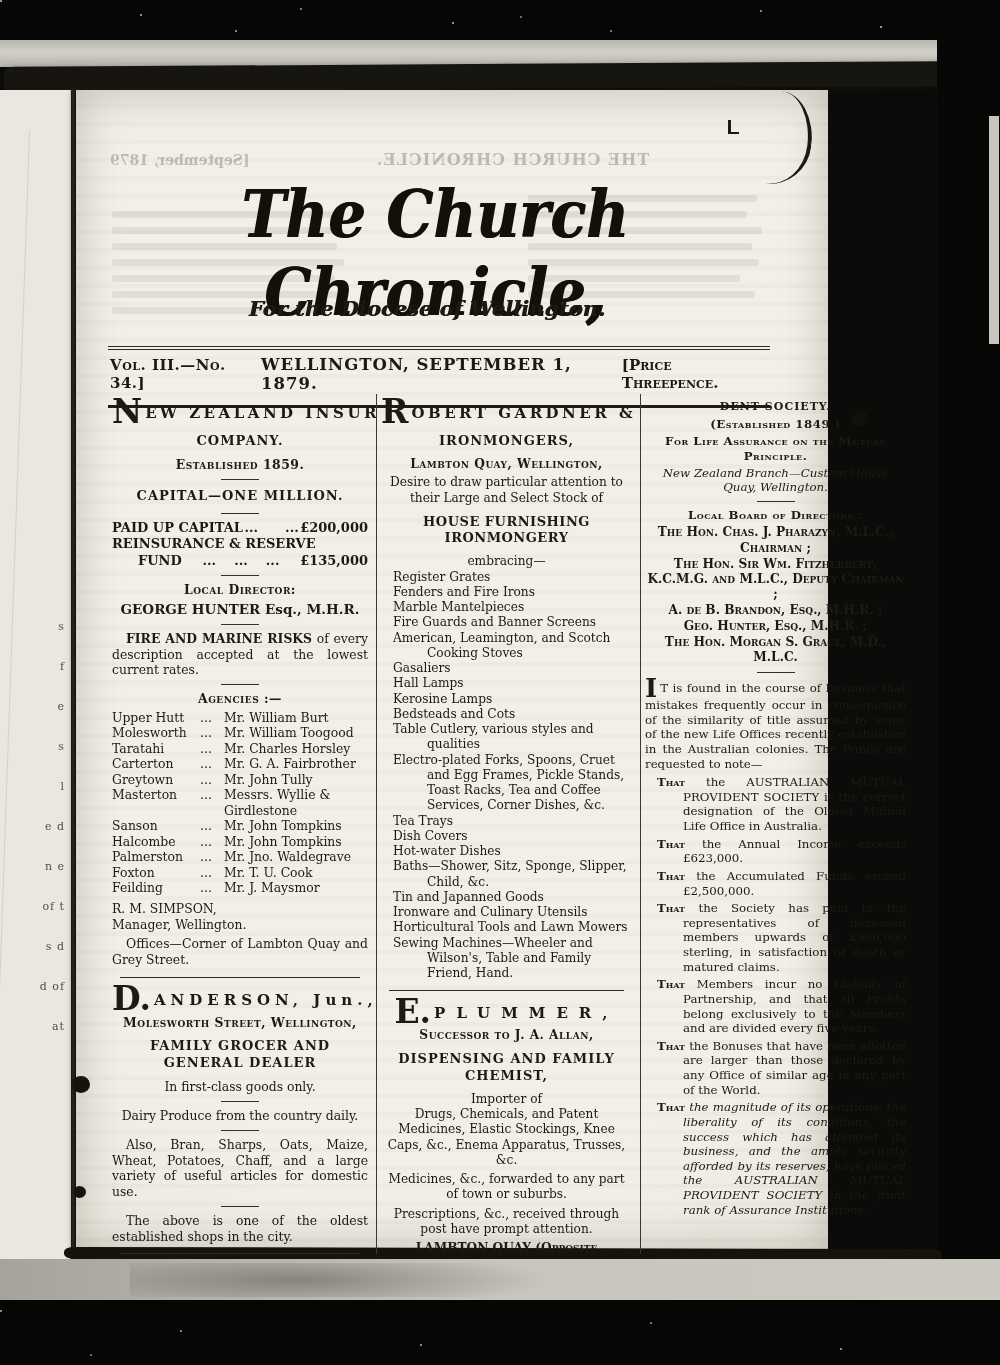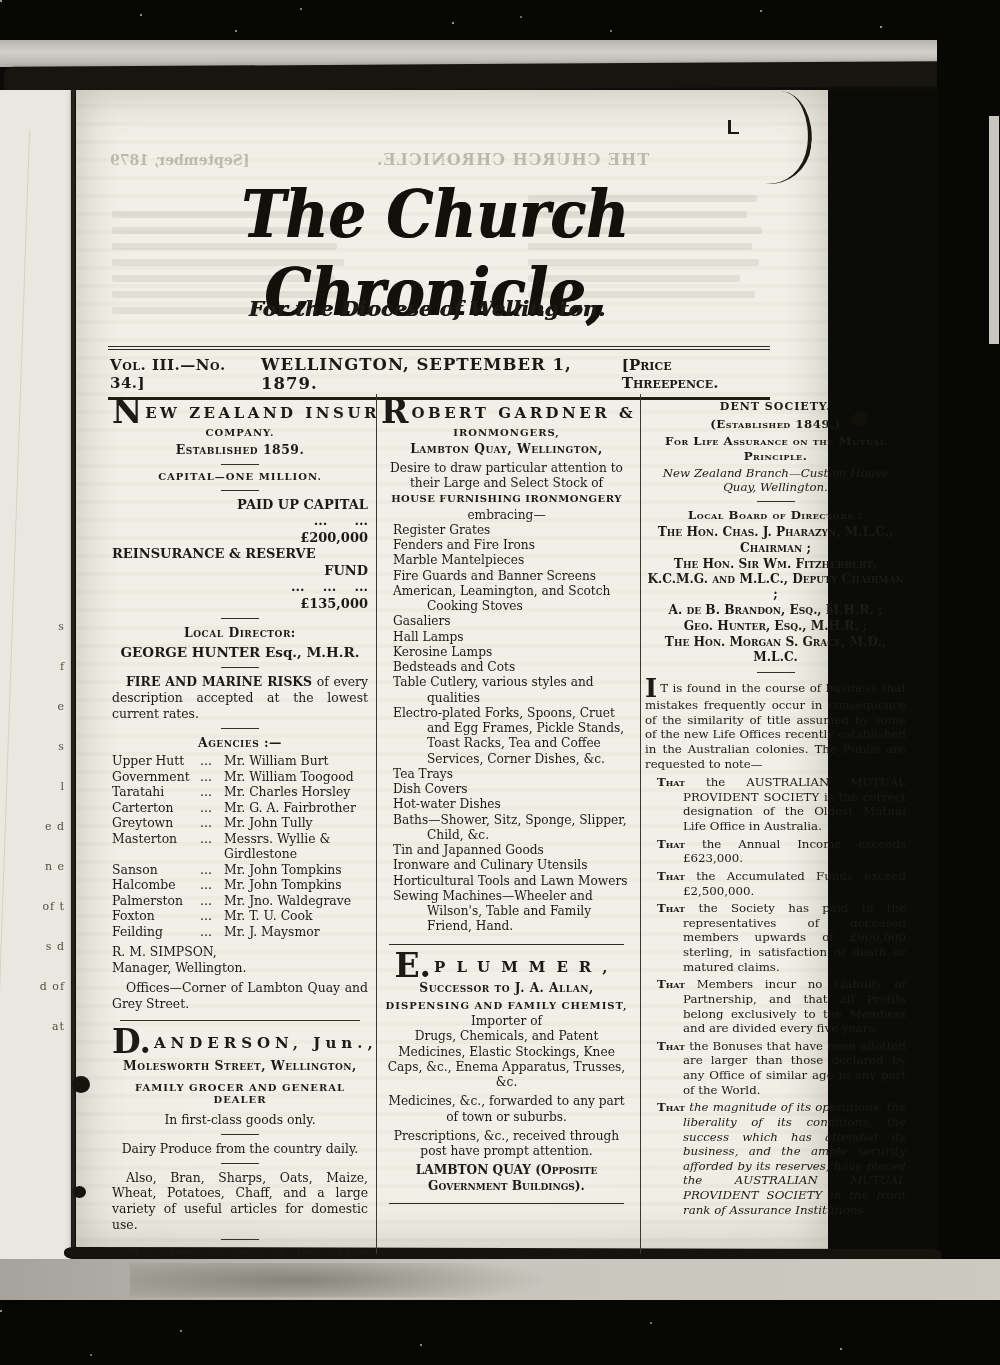--- a/index.html
+++ b/index.html
@@ -60,21 +60,21 @@
   .masthead{position:absolute;left:30px;right:64px;top:94px;margin:0;text-align:center;z-index:2;
         font-size:59px;font-weight:bold;font-style:italic;color:#12100b;letter-spacing:0px;
         transform:scaleY(1.12);text-shadow:1px 0 0 #12100b;}
   .subtitle{position:absolute;left:30px;right:80px;top:206px;text-align:center;z-index:2;
         font-size:21px;font-weight:bold;font-style:italic;text-shadow:.6px 0 0 #12100b;}
 
   
   .dateline-wrap{position:absolute;left:32px;right:58px;top:256px;z-index:2;}
   .rule-thin{border:none;border-top:1px solid #2c2a22;margin:0;}
   .rule-thin.second{margin-top:2px;}
-  .dateline{display:flex;justify-content:space-between;align-items:baseline;padding:5px 2px 4px 2px;}
+  .dateline{display:flex;justify-content:space-between;align-items:baseline;padding:5px 2px 12px 2px;}
   .dl-vol{font-size:15px;font-variant:small-caps;font-weight:bold;letter-spacing:.5px;}
   .dl-center{font-size:16.5px;letter-spacing:1px;font-weight:bold;}
   .dl-price{font-size:15px;font-variant:small-caps;font-weight:bold;}
   .rule-heavy{border:none;border-top:3px solid #1f1d16;margin:0;}
 
   
   .cols{position:absolute;left:32px;top:304px;width:806px;height:860px;display:flex;z-index:2;overflow:hidden;}
   .col{box-sizing:border-box;padding:6px 8px 0 4px;overflow:hidden;}
   .col1{width:268px;font-size:12.4px;line-height:1.27;}
   .col2{width:264px;font-size:12.2px;line-height:1.25;}
@@ -87,27 +87,27 @@
   .sc{font-variant:small-caps;}
   .it{font-style:italic;}
   .bold{font-weight:bold;}
 
   .headline{display:block;text-align:center;font-weight:bold;margin:0 0 2px 0;white-space:nowrap;}
   .dropcap{font-size:33px;line-height:.75;vertical-align:-5px;margin-right:3px;font-weight:bold;}
   .spread{font-size:15px;letter-spacing:3.5px;font-weight:bold;}
   .spread.w5{letter-spacing:5px;}
   .spread.w8{letter-spacing:8px;}
   .spread.w11{letter-spacing:11px;}
-  .sub-caps{text-align:center;font-weight:bold;font-size:10px;letter-spacing:1px;margin:2px 0;}
+  .sub-caps{text-align:center;font-weight:bold;font-size:13px;letter-spacing:1px;margin:8px 0;}
   .sub-sc{text-align:center;font-variant:small-caps;font-weight:bold;margin:3px 0;letter-spacing:.5px;}
 
   .hr-short{border:none;border-top:1px solid #33312a;width:38px;margin:6px auto;}
   .hr-long{border:none;border-top:1px solid #2e2c25;width:94%;margin:9px auto;}
 
-  .money{display:flex;justify-content:space-between;align-items:flex-end;font-weight:bold;font-size:13px;flex-direction:column;}
+  .money{display:flex;justify-content:space-between;align-items:center;font-weight:bold;font-size:13px;}
   .money .dots{white-space:pre;flex:1;text-align:center;}
   .money.ind span:first-child{padding-left:26px;}
 
   .ag-row{display:flex;line-height:1.25;}
   .ag-place{width:88px;}
   .ag-sep{width:24px;}
   .ag-agent{flex:1;}
 
   .right-block{text-align:left;margin:5px 18px 4px 0;}
   .right-block .ind{padding-right:0px;}
@@ -220,21 +220,21 @@
           <div class="sub-sc">Agencies :—</div>
           <div>
 
               <div class="ag-row">
                 <span class="ag-place">Upper Hutt</span>
                 <span class="ag-sep">...</span>
                 <span class="ag-agent">Mr. William Burt</span>
               </div>
 
               <div class="ag-row">
-                <span class="ag-place">Government</span>
+                <span class="ag-place">Molesworth</span>
                 <span class="ag-sep">...</span>
                 <span class="ag-agent">Mr. William Toogood</span>
               </div>
 
               <div class="ag-row">
                 <span class="ag-place">Taratahi</span>
                 <span class="ag-sep">...</span>
                 <span class="ag-agent">Mr. Charles Horsley</span>
               </div>
 

